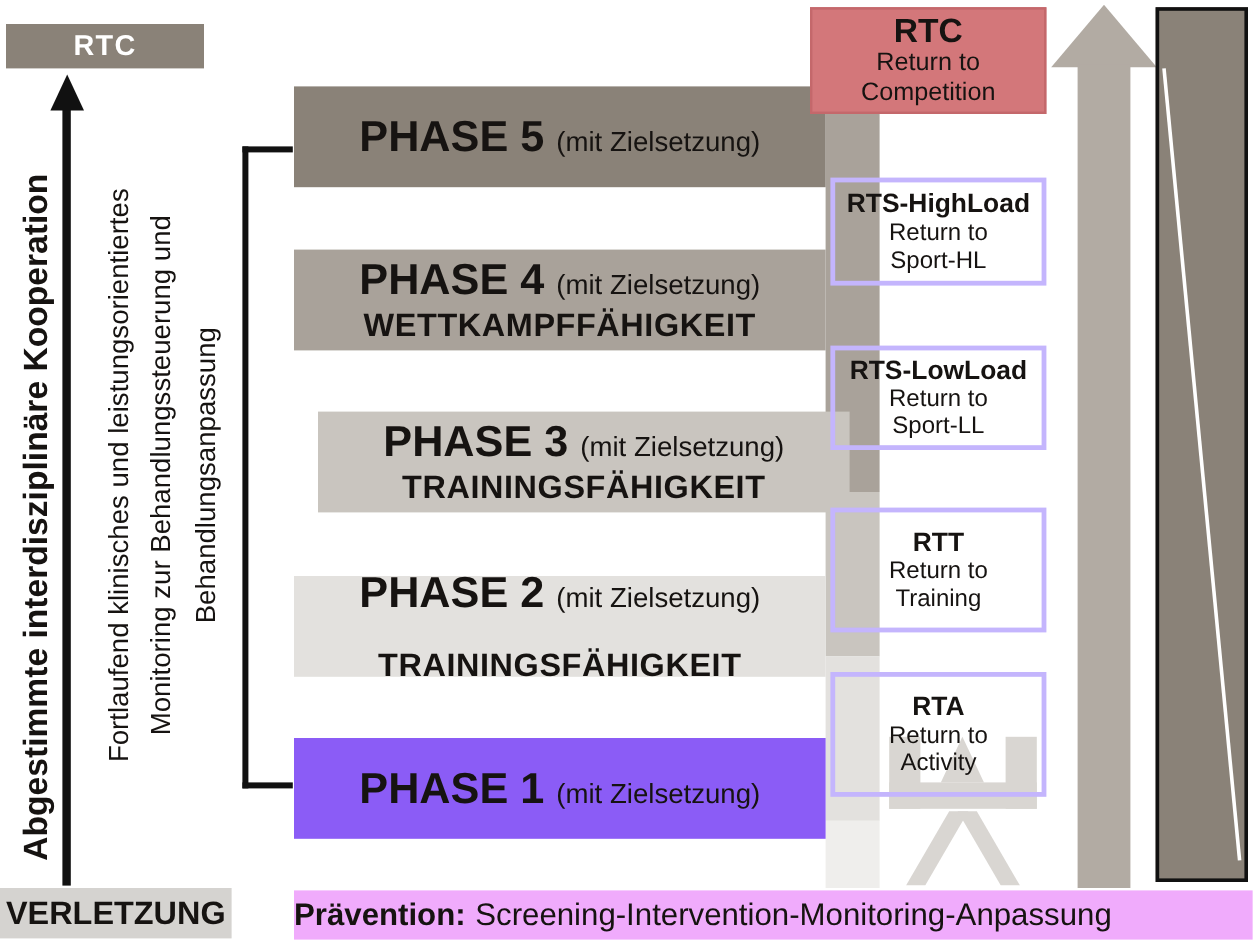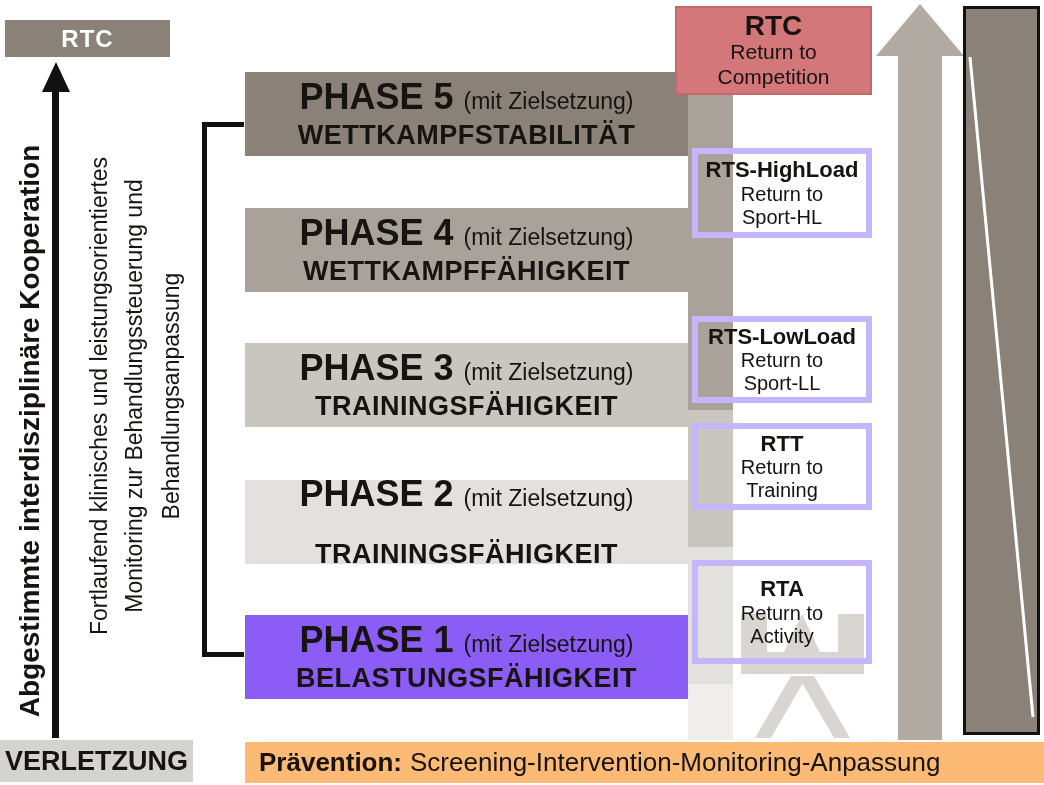--- a/index.html
+++ b/index.html
@@ -19,64 +19,64 @@
   .up-arrow-shaft{left:52px;top:88px;width:7px;height:650px;background:#111;}
   .up-arrow-head{left:42px;top:62px;width:0;height:0;border-left:14px solid transparent;
                  border-right:14px solid transparent;border-bottom:30px solid #111;}
   .bracket-v{left:202px;top:122px;width:5px;height:535px;background:#111;}
   .bracket-a{left:202px;width:42px;height:5px;background:#111;}
   
   .phase{left:245px;width:443px;height:84px;display:flex;flex-direction:column;
          justify-content:center;align-items:center;z-index:2;}
   .p5{top:72px;background:#8a8278;}
   .p4{top:208px;background:#a9a29a;}
-  .p3{top:343px;background:#c9c5bf;}
+  .p3{top:343px;background:#c9c5bf;margin-left:20px;}
   .p2{top:480px;background:#e3e1de;gap:23px;}
   .p1{top:615px;background:#8b5cf6;}
   .phase .l1{font-size:36px;font-weight:bold;line-height:1.1;}
   .phase .note{font-size:23px;font-weight:normal;}
   .phase .l2{font-size:27px;font-weight:bold;letter-spacing:.5px;margin-top:3px;}
   
   .strip{left:688px;width:45px;z-index:1;}
   .s1{top:90px;height:320px;background:#a9a29a;}
   .s2{top:410px;height:137px;background:#c9c5bf;}
   .s3{top:547px;height:137px;background:#e3e1de;}
   .s4{top:684px;height:56px;background:#efeeec;}
   
   .rtc-red{left:675px;top:6px;width:197px;height:89px;background:#d3777a;
            border:2px solid #c4686b;box-sizing:border-box;z-index:4;
            display:flex;flex-direction:column;align-items:center;justify-content:center;}
   .rtc-red .abbr{font-size:28px;font-weight:bold;line-height:1;}
   .rtc-red .body{font-size:21px;line-height:1.15;text-align:center;}
-  .rts{left:692px;width:180px;border:6px solid #c4b5fd;box-sizing:border-box;z-index:3;
+  .rts{left:692px;width:180px;border:4px solid #c4b5fd;box-sizing:border-box;z-index:3;
        display:flex;flex-direction:column;align-items:center;justify-content:center;
        background:transparent;text-align:center;}
   .rts .abbr{font-size:22px;font-weight:bold;line-height:1.15;}
   .rts .body{font-size:20px;line-height:1.15;}
   .rts-hl{top:148px;height:90px;}
-  .rts-ll{top:288px;height:87px;margin-top:28px;}
-  .rtt{top:423px;height:87px;}
+  .rts-ll{top:288px;height:87px;}
+  .rtt{top:423px;height:104px;}
   .rta{top:560px;height:104px;}
   
   .load-arrow{left:875px;top:4px;width:90px;height:736px;z-index:1;}
   .load-top{left:719px;top:215px;width:400px;height:40px;color:#eae6e0;font-size:25px;}
   .load-bot{left:719px;top:552px;width:400px;height:40px;color:#eae6e0;font-size:25px;}
   
   .tp-bar{left:963px;top:6px;width:77px;height:729px;background:#8a8278;
           border:3px solid #111;box-sizing:border-box;z-index:2;}
   .tp-train{left:866px;top:74px;width:300px;height:40px;color:#fff;font-weight:bold;
             font-size:27px;letter-spacing:1.5px;}
   .tp-physio{left:841px;top:620px;width:300px;height:40px;color:#fff;font-weight:bold;
              font-size:27px;letter-spacing:1.5px;}
   
   .verletzung{left:0;top:740px;width:193px;height:42px;background:#d5d3d0;
               display:flex;align-items:center;justify-content:center;
               font-weight:bold;font-size:27px;}
-  .praevention{left:245px;top:742px;width:799px;height:41px;background:#fdba74;
-               display:flex;align-items:center;font-size:26px;padding-left:14px;
+  .praevention{left:245px;top:742px;width:799px;height:41px;background:#f0abfc;
+               display:flex;align-items:center;font-size:26px;
                box-sizing:border-box;}
   .praevention b{margin-right:8px;}
   .gym-icon{left:735px;top:612px;z-index:1;}
 </style>
 </head>
 <body>
 
 <div class="abs rtc-small">RTC</div>
 
 <div class="abs up-arrow-shaft"></div>
@@ -92,41 +92,39 @@
 <div class="abs bracket-a" style="top:652px;"></div>
 
 <div class="abs strip s1"></div>
 <div class="abs strip s2"></div>
 <div class="abs strip s3"></div>
 <div class="abs strip s4"></div>
 
 <div class="abs phase p5">
   <div class="l1"><span>PHASE 5</span>
     <span class="note">(mit Zielsetzung)</span></div>
-  <div class="l2">WETTKAMPFSTABILITÄT</div>
 </div>
 <div class="abs phase p4">
   <div class="l1"><span>PHASE 4</span>
     <span class="note">(mit Zielsetzung)</span></div>
   <div class="l2">WETTKAMPFFÄHIGKEIT</div>
 </div>
 <div class="abs phase p3">
   <div class="l1"><span>PHASE 3</span>
     <span class="note">(mit Zielsetzung)</span></div>
   <div class="l2">TRAININGSFÄHIGKEIT</div>
 </div>
 <div class="abs phase p2">
   <div class="l1"><span>PHASE 2</span>
     <span class="note">(mit Zielsetzung)</span></div>
   <div class="l2">TRAININGSFÄHIGKEIT</div>
 </div>
 <div class="abs phase p1">
   <div class="l1"><span>PHASE 1</span>
     <span class="note">(mit Zielsetzung)</span></div>
-  <div class="l2">BELASTUNGSFÄHIGKEIT</div>
 </div>
 
 <div class="abs rtc-red">
   <div class="abbr">RTC</div>
   <div class="body"><span>Return to</span><br>
     <span>Competition</span></div>
 </div>
 
 <div class="abs rts rts-hl">
   <div class="abbr">RTS-HighLoad</div>

